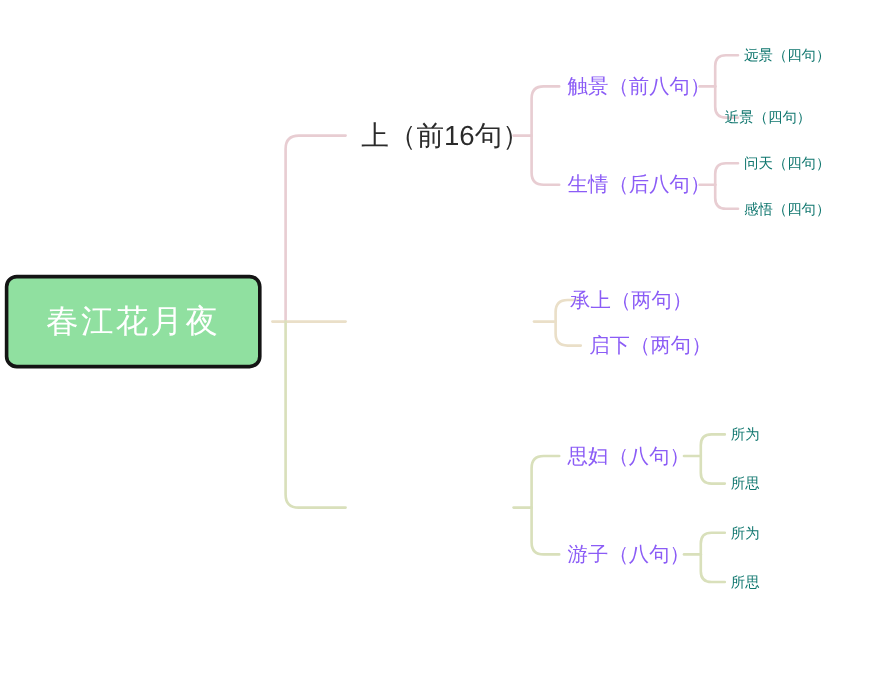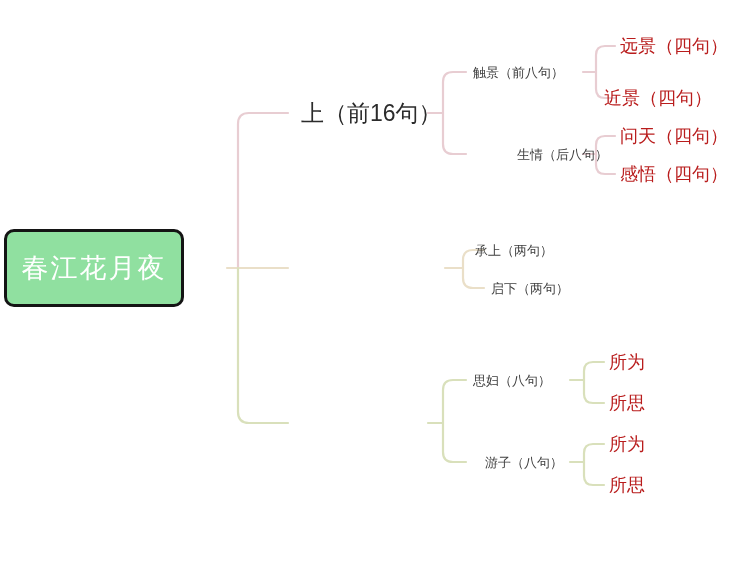--- a/index.html
+++ b/index.html
@@ -29,21 +29,21 @@
   .node {
     position: absolute;
     white-space: nowrap;
     color: #2b2b2b;
     line-height: 1;
   }
   
   #root-node {
     left: 4px;
     top: 229px;
-    width: 180px;
+    width: 214px;
     height: 78px;
     box-sizing: border-box;
     background: #90e0a0;
     border: 3px solid #141414;
     border-radius: 10px;
     display: flex;
     align-items: center;
     justify-content: center;
   }
   #root-node .root-label {
@@ -53,28 +53,28 @@
     font-weight: 400;
   }
   
   .lvl2 {
     font-size: 23px;
     color: #2b2b2b;
     transform: translateY(-50%);
   }
   
   .lvl3 {
-    font-size: 13px;
-    color: #404040;
+    font-size: 17px;
+    color: #8b5cf6;
     transform: translateY(-50%);
   }
   
   .lvl4 {
-    font-size: 18px;
-    color: #b91c1c;
+    font-size: 12px;
+    color: #0f766e;
     transform: translateY(-50%);
   }
 </style>
 </head>
 <body>
 
 <div id="canvas">
 
   <svg id="wires" viewBox="0 0 746 564" width="746" height="564" xmlns="http://www.w3.org/2000/svg">
     <g fill="none" stroke-width="2.2" stroke-linecap="round">
@@ -124,37 +124,37 @@
   <div class="node lvl2" style="left:301px; top:113px;">
     <span>上（前16句）</span>
   </div>
 
 
 
   <div class="node lvl3" style="left:473px; top:72px;">
     <span>触景（前八句）</span>
   </div>
 
-  <div class="node lvl3" style="left:473px; top:154px;margin-left:44px;">
+  <div class="node lvl3" style="left:473px; top:154px;">
     <span>生情（后八句）</span>
   </div>
 
   <div class="node lvl3" style="left:475px; top:250px;">
     <span>承上（两句）</span>
   </div>
 
   <div class="node lvl3" style="left:491px; top:288px;">
     <span>启下（两句）</span>
   </div>
 
   <div class="node lvl3" style="left:473px; top:380px;">
     <span>思妇（八句）</span>
   </div>
 
-  <div class="node lvl3" style="left:473px; top:462px;margin-left:12px;">
+  <div class="node lvl3" style="left:473px; top:462px;">
     <span>游子（八句）</span>
   </div>
 
   <div class="node lvl4" style="left:620px; top:46px;">
     <span>远景（四句）</span>
   </div>
 
   <div class="node lvl4" style="left:604px; top:98px;text-align:right;">
     <span>近景（四句）</span>
   </div>

